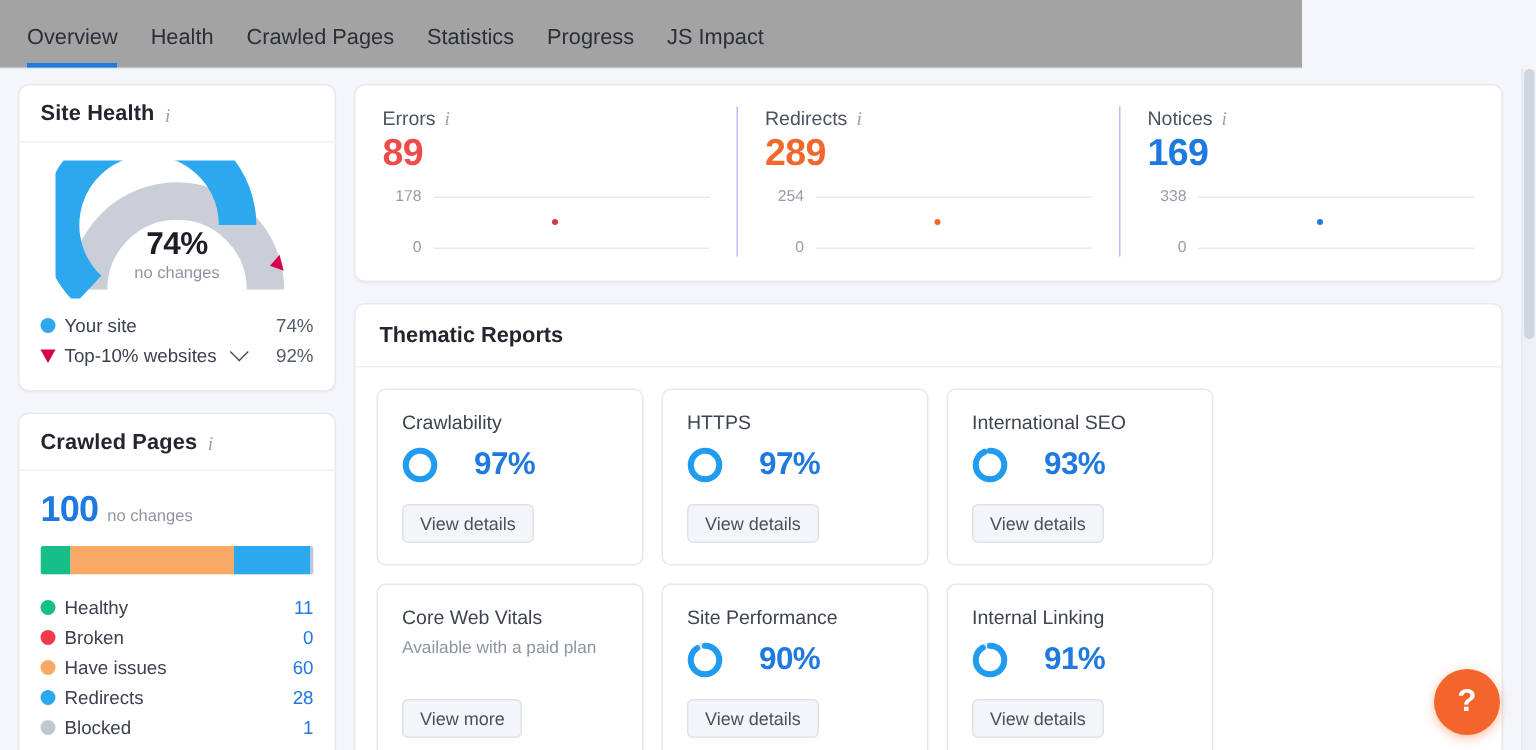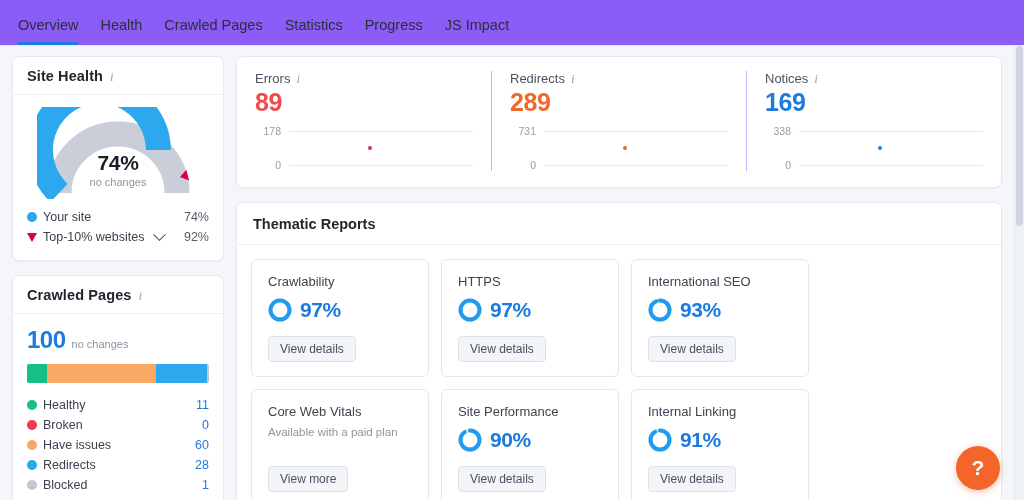--- a/index.html
+++ b/index.html
@@ -8,22 +8,22 @@
     overflow: hidden;
     background: #f4f6fa;
     font-family: "Liberation Sans", sans-serif;
     color: #23262f;
   }
   .page { position: relative; width: 1024px; height: 500px; }
 
   
   .tabbar {
     position: absolute; left: 0; top: 0;
-    width: 1024px; height: 46px;
-    background: #8b5cf6;
+    width: 868px; height: 46px;
+    background: #a3a3a3;
     border-bottom: 1px solid #e3e7ee;
     display: flex; align-items: flex-end;
     padding-left: 18px;
   }
   .tab {
     font-size: 14.5px; color: #2b2f38;
     padding: 0 0 9px 0; margin-right: 22px;
     cursor: pointer; white-space: nowrap;
     border-bottom: 3px solid transparent;
   }
@@ -139,21 +139,21 @@
   .tr-head h3 { font-size: 14.5px; font-weight: bold; }
   .tr-grid { padding: 14px 14px 16px 14px; display: flex; flex-wrap: wrap; gap: 12px; }
   .tr-item {
     width: 178px; height: 118px;
     border: 1px solid #e3e8ef; border-radius: 6px;
     background: #fff;
     padding: 14px 16px;
     display: flex; flex-direction: column;
   }
   .tr-title { font-size: 13px; color: #3d4450; }
-  .tr-metric { display: flex; align-items: center; gap: 8px; margin-top: 9px; }
+  .tr-metric { display: flex; align-items: center; gap: 24px; margin-top: 9px; }
   .tr-pct { font-size: 21px; font-weight: bold; color: #1f7ae0; letter-spacing: -.4px; }
   .tr-sub { font-size: 11.5px; color: #8d95a2; margin-top: 7px; }
   .tr-btn {
     margin-top: auto; align-self: flex-start;
     font-size: 12px; color: #4a515e;
     background: #f3f5f8; border: 1px solid #dde2ea;
     border-radius: 4px; padding: 5px 11px; cursor: pointer;
     font-family: "Liberation Sans", sans-serif;
   }
 
@@ -301,21 +301,21 @@
           </div>
         </div>
         <div class="stat">
           <div class="stat-head">
             <span class="stat-label">Redirects</span>
             <span class="info-i">i</span>
           </div>
           <div class="stat-num" style="color:#f2682c">289</div>
           <div class="spark">
             <div class="spark-row top">
-              <span class="spark-tick">731</span>
+              <span class="spark-tick">254</span>
               <span class="spark-line"></span>
             </div>
             <div class="spark-row bot">
               <span class="spark-tick">0</span>
               <span class="spark-line"></span>
             </div>
             <div class="spark-dot" style="left:52%;background:#f2682c"></div>
           </div>
         </div>
         <div class="stat">

